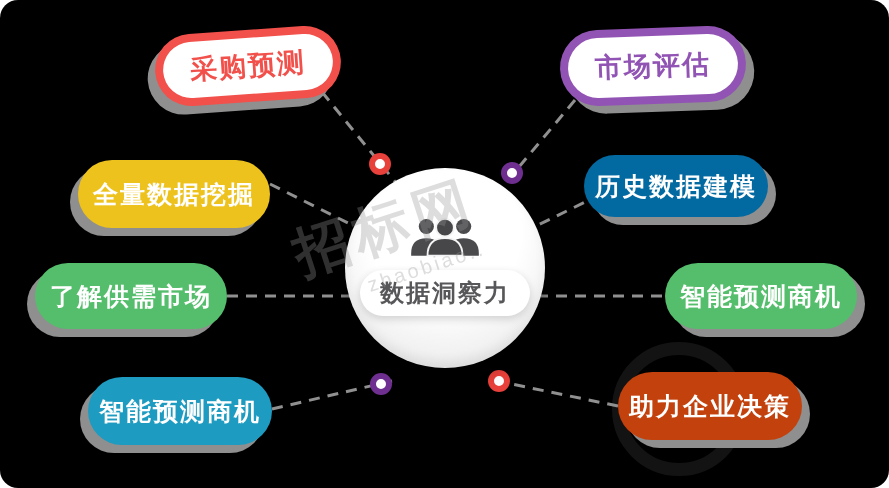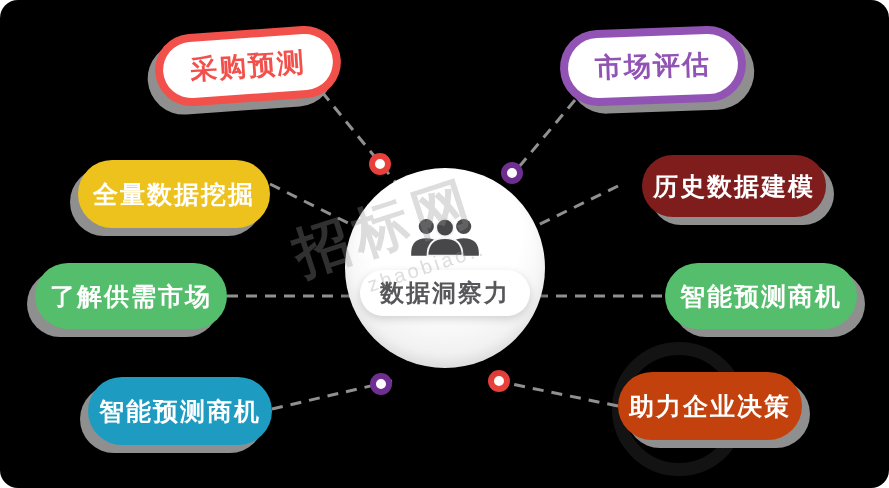--- a/index.html
+++ b/index.html
@@ -33,21 +33,21 @@
     font-weight:bold;font-size:27px;letter-spacing:2px;
   }
   
   .n-procurement{left:155px;top:30px;width:186px;height:72px;background:#f2504b;transform:rotate(-4deg);}
   .n-procurement .inner{color:#f2504b;}
   .n-market{left:560px;top:28px;width:186px;height:76px;background:#9254b4;transform:rotate(-2deg);}
   .n-market .inner{color:#9254b4;}
   .n-fulldata{left:78px;top:152px;width:192px;height:68px;background:#eec21d;margin-top:8px;}
   .n-algorithm{left:35px;top:263px;width:192px;height:66px;background:#55be6c;}
   .n-smart{left:88px;top:377px;width:184px;height:68px;background:#1e9bc0;font-family:Liberation Mono, monospace;}
-  .n-historical{left:642px;top:155px;width:184px;height:62px;background:#7f1d1d;}
+  .n-historical{left:584px;top:155px;width:184px;height:62px;background:#0369a1;}
   .n-supply{left:665px;top:263px;width:192px;height:66px;background:#55be6c;}
   .n-decision{left:618px;top:372px;width:184px;height:68px;background:#c2410c;}
   .center-circle{
     position:absolute;left:345px;top:168px;width:200px;height:200px;z-index:4;
     border-radius:50%;
     background:radial-gradient(circle at 50% 32%, #ffffff 45%, #f1f1f1 72%, #d6d6d6 100%);
     box-shadow:0 8px 18px rgba(0,0,0,0.45), inset 0 -6px 12px rgba(0,0,0,0.06);
     display:flex;flex-direction:column;align-items:center;justify-content:center;gap:12px;
   }
   .center-label{

